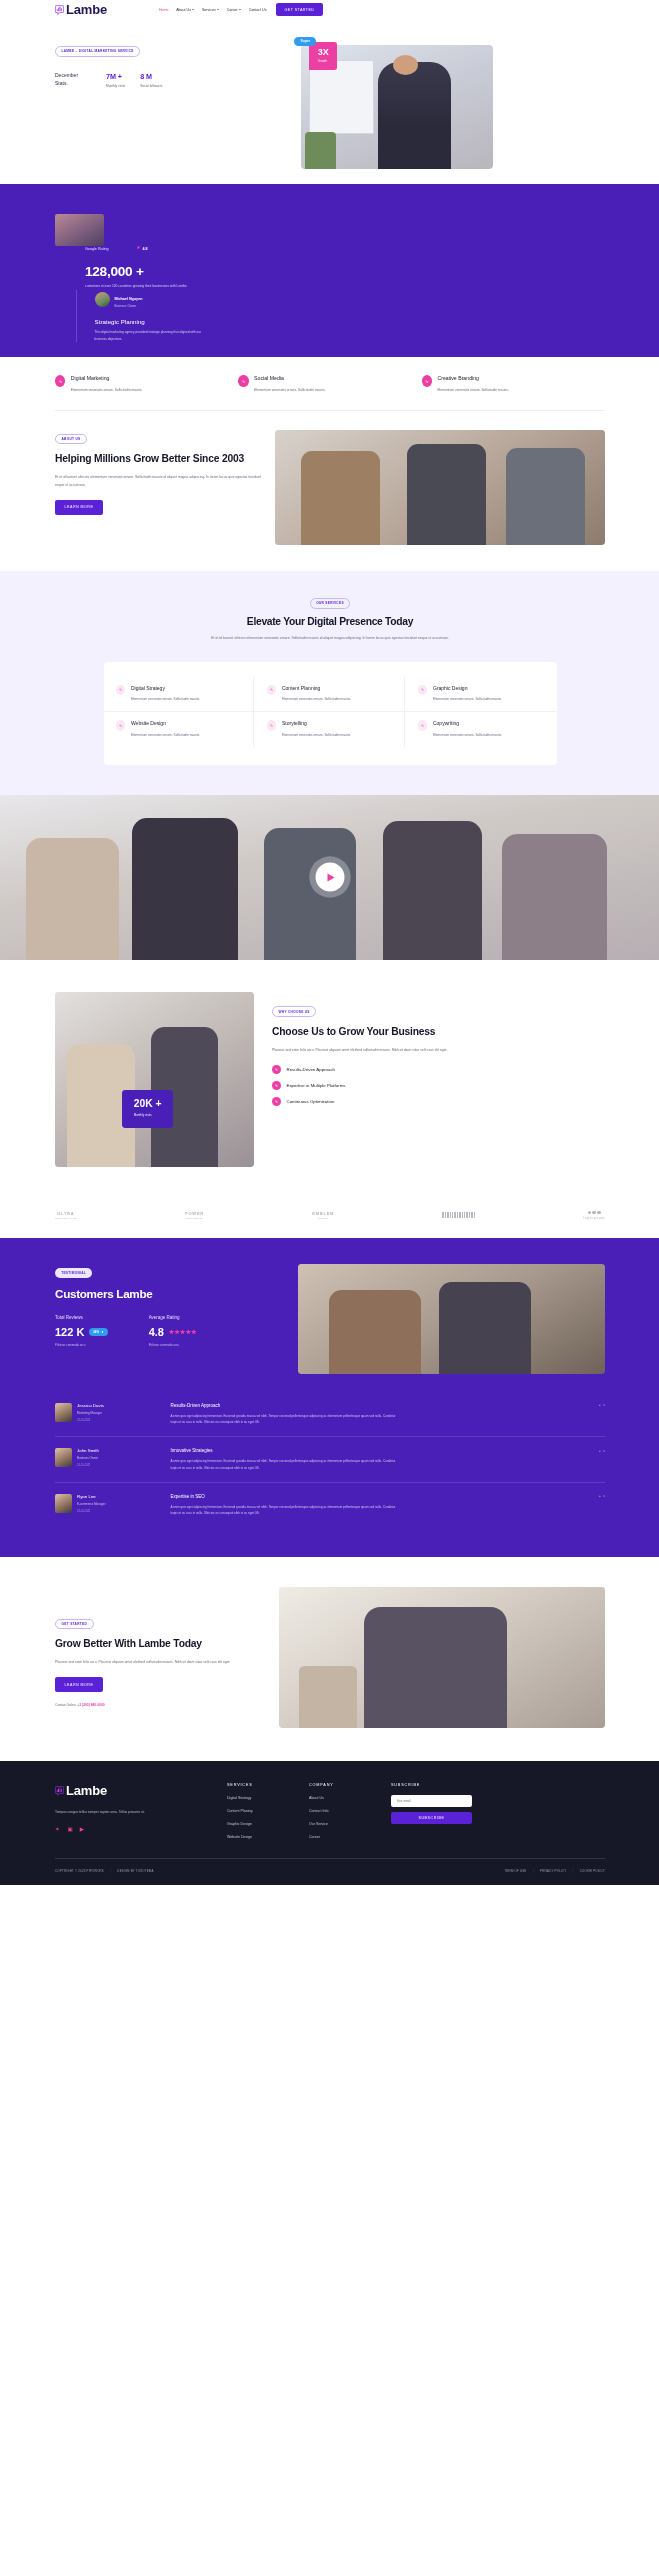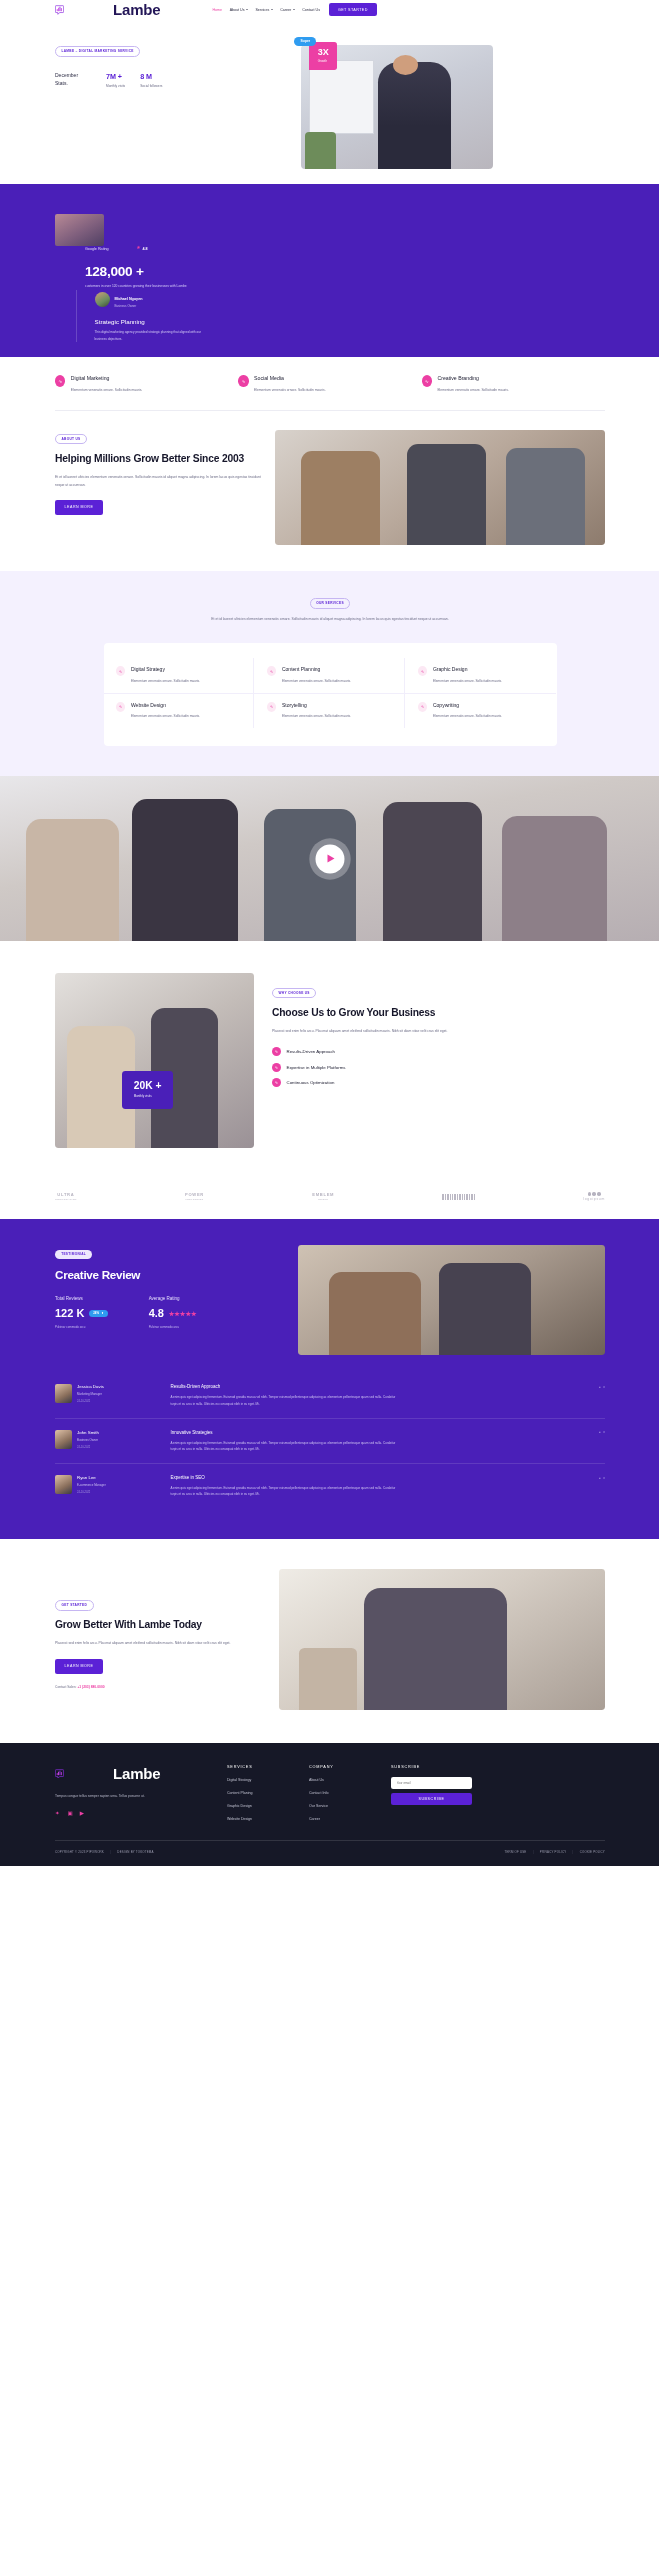--- a/index.html
+++ b/index.html
@@ -10,21 +10,21 @@
     color:#1b1b2f;
     -webkit-font-smoothing:antialiased;
   }
   .wrap { width:550px; margin:0 auto; }
 
   
   .header { height:19px; display:flex; align-items:center; background:#fff; }
   .header-inner { width:550px; margin:0 auto; display:flex; align-items:center; }
   .logo { display:flex; align-items:center; gap:2.1px; }
   .logo-mark { width:9px; height:9.6px; position:relative; }
-  .logo-text { font-size:15px; font-weight:bold; color:#231657; letter-spacing:-0.2px;margin-left:47px; }
+  .logo-text { font-size:13px; font-weight:bold; color:#231657; letter-spacing:-0.2px; }
   .nav { display:flex; align-items:center; gap:7.6px; margin-left:52px; }
   .nav a { font-size:3.6px; color:#2b2b40; text-decoration:none; display:flex; align-items:center; gap:1.4px; white-space:nowrap;}
   .nav a.active { color:#ec3fa4; }
   .caret { width:0;height:0;border-left:1.4px solid transparent;border-right:1.4px solid transparent;border-top:1.7px solid #2b2b40; display:inline-block;}
   .cta-btn {
     margin-left:9px; background:#5b21d6; color:#fff; font-size:3.7px; letter-spacing:0.4px;
     padding:4.8px 9px; border:none; border-radius:2.1px; cursor:pointer; font-family:inherit;
   }
 
   
@@ -365,20 +365,21 @@
   <div class="about-img">
     <span class="p1"></span>
       <span class="p2"></span>
       <span class="p3"></span>
   </div>
 </div>
 
 <div class="services">
   <div class="services-head">
     <span class="pill">OUR SERVICES</span>
+    <h2>Elevate Your Digital Presence Today</h2>
     <p class="services-desc">Et et id laoreet ultricies elementum venenatis ornare. Sollicitudin mauris id aliquet magna adipiscing. In lorem lacus quis egestas tincidunt neque ut accumsan.</p>
   </div>
   <div class="svc-card">
     <div class="svc-item">
       <span class="sdot">∿</span>
       <span>
           <h4>Digital Strategy</h4>
       <p>Elementum venenatis ornare. Sollicitudin mauris.</p>
         </span>
     </div>
@@ -501,21 +502,21 @@
         <i></i>
       </span>
     <span class="lg-top" style="font-size:3.4px;font-weight:normal;">logoipsum</span>
   </div>
 </div>
 
 <div class="testi">
   <div class="testi-top">
     <div class="testi-left">
       <span class="pill-light">TESTIMONIAL</span>
-      <h2>Creative Review</h2>
+      <h2>Customers Lambe</h2>
       <div class="kpi-row">
         <div>
           <div class="kpi-label">Total Reviews</div>
           <div class="kpi-val">
             <span>122 K</span>
             <span class="kpi-chip">
                 <b>24%</b>
                 <i style="font-style:normal">⬆</i>
               </span>
           </div>

